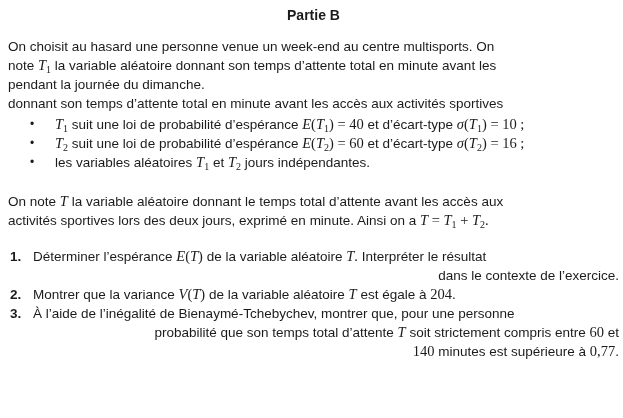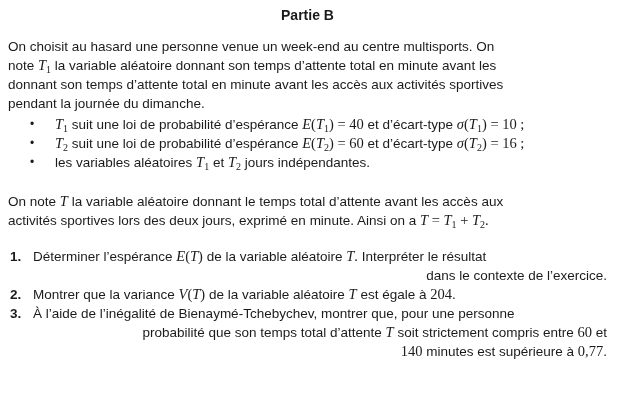--- a/index.html
+++ b/index.html
@@ -1,20 +1,20 @@
 <!DOCTYPE html>
 <html lang="fr"><head>
 <meta charset="utf-8">
 <style>
   html, body { margin: 0; padding: 0; background: #ffffff; }
   .page {
     width: 623px;
     height: 418px;
     box-sizing: border-box;
-    padding: 6px 16px 0 8px;
+    padding: 6px 4px 0 8px;
     overflow: hidden;
     background: #ffffff;
     color: #1b1b1b;
     font-family: "Liberation Sans", "DejaVu Sans", sans-serif;
     font-size: 13.5px;
   }
   .title {
     text-align: center;
     font-weight: 700;
     font-size: 14px;
@@ -59,22 +59,22 @@
 </style>
 </head>
 <body>
 
 <div class="page">
   <div class="title">Partie B</div>
   <div id="doc-body">
       <div class="para">
         <div class="line"><span class="seg-p">On choisit au hasard une personne venue un week-end au centre multisports. On</span></div>
         <div class="line"><span class="seg-p">note </span><span class="seg-m">T</span><sub class="seg-n">1</sub><span class="seg-p"> la variable aléatoire donnant son temps d’attente total en minute avant les</span></div>
+        <div class="line"><span class="seg-p">pendant la journée du dimanche.</span></div>
         <div class="line"><span class="seg-p">donnant son temps d’attente total en minute avant les accès aux activités sportives</span></div>
-        <div class="line"><span class="seg-p">pendant la journée du dimanche.</span></div>
       </div>
       <div class="bullets">
         <div class="bullet-row">
           <span class="bullet-dot">•</span>
           <div class="line flex1"><span class="seg-m">T</span><sub class="seg-n">1</sub><span class="seg-p"> suit une loi de probabilité d’espérance </span><span class="seg-m">E</span><span class="seg-n">(</span><span class="seg-m">T</span><sub class="seg-n">1</sub><span class="seg-n">)</span><span class="seg-n"> = 40</span><span class="seg-p"> et d’écart-type </span><span class="seg-m">σ</span><span class="seg-n">(</span><span class="seg-m">T</span><sub class="seg-n">1</sub><span class="seg-n">)</span><span class="seg-n"> = 10 ;</span></div>
         </div>
         <div class="bullet-row">
           <span class="bullet-dot">•</span>
           <div class="line flex1"><span class="seg-m">T</span><sub class="seg-n">2</sub><span class="seg-p"> suit une loi de probabilité d’espérance </span><span class="seg-m">E</span><span class="seg-n">(</span><span class="seg-m">T</span><sub class="seg-n">2</sub><span class="seg-n">)</span><span class="seg-n"> = 60</span><span class="seg-p"> et d’écart-type </span><span class="seg-m">σ</span><span class="seg-n">(</span><span class="seg-m">T</span><sub class="seg-n">2</sub><span class="seg-n">)</span><span class="seg-n"> = 16 ;</span></div>
         </div>

